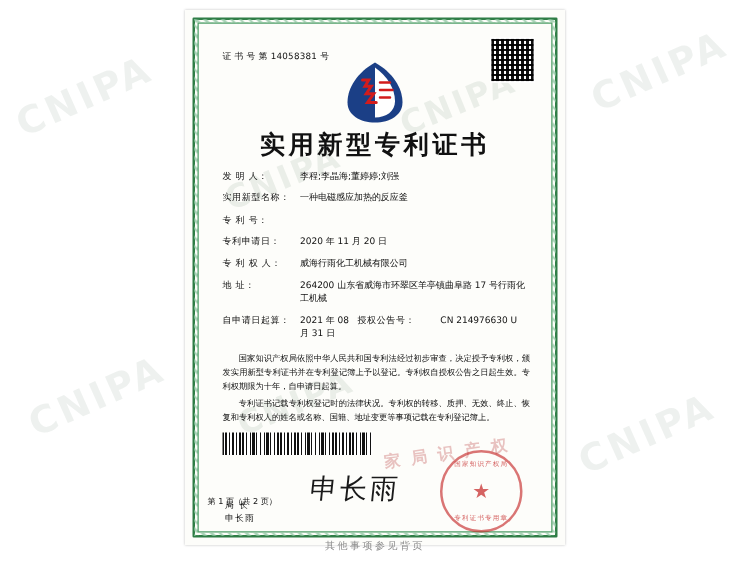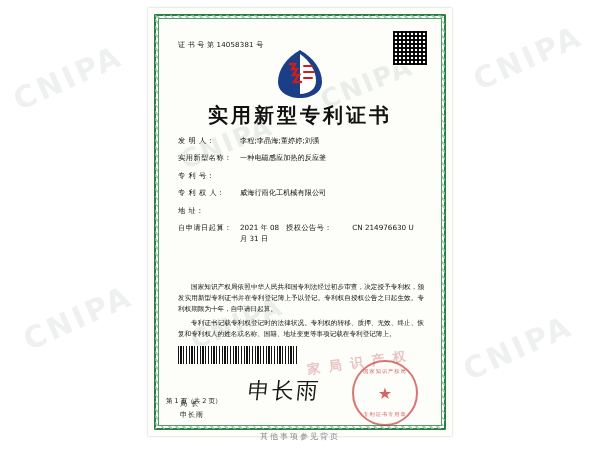--- a/index.html
+++ b/index.html
@@ -297,25 +297,30 @@
           <div class="val">李程;李晶海;董婷婷;刘强</div>
         </div>
         <div class="row">
           <div class="lbl">实用新型名称：</div>
           <div class="val">一种电磁感应加热的反应釜</div>
         </div>
         <div class="row">
           <div class="lbl">专 利 号：</div>
         </div>
         <div class="row">
+          <div class="lbl">专利申请日：</div>
+          <div class="val">2020 年 11 月 20 日</div>
+        </div>
+        <div class="row">
           <div class="lbl">专 利 权 人：</div>
           <div class="val">威海行雨化工机械有限公司</div>
         </div>
         <div class="row">
           <div class="lbl">地 址：</div>
+          <div class="val">264200 山东省威海市环翠区羊亭镇曲阜路 17 号行雨化工机械</div>
         </div>
         <div class="row">
           <div class="lbl">自申请日起算：</div>
           <div class="val">2021 年 08 月 31 日</div>
           <div class="lbl" style="flex:0 0 56px; text-align:left;">授权公告号：</div>
           <div class="val" style="flex:0 0 82px; text-align:center;">CN 214976630 U</div>
         </div>
       </div>
 
       <div class="body-text">

